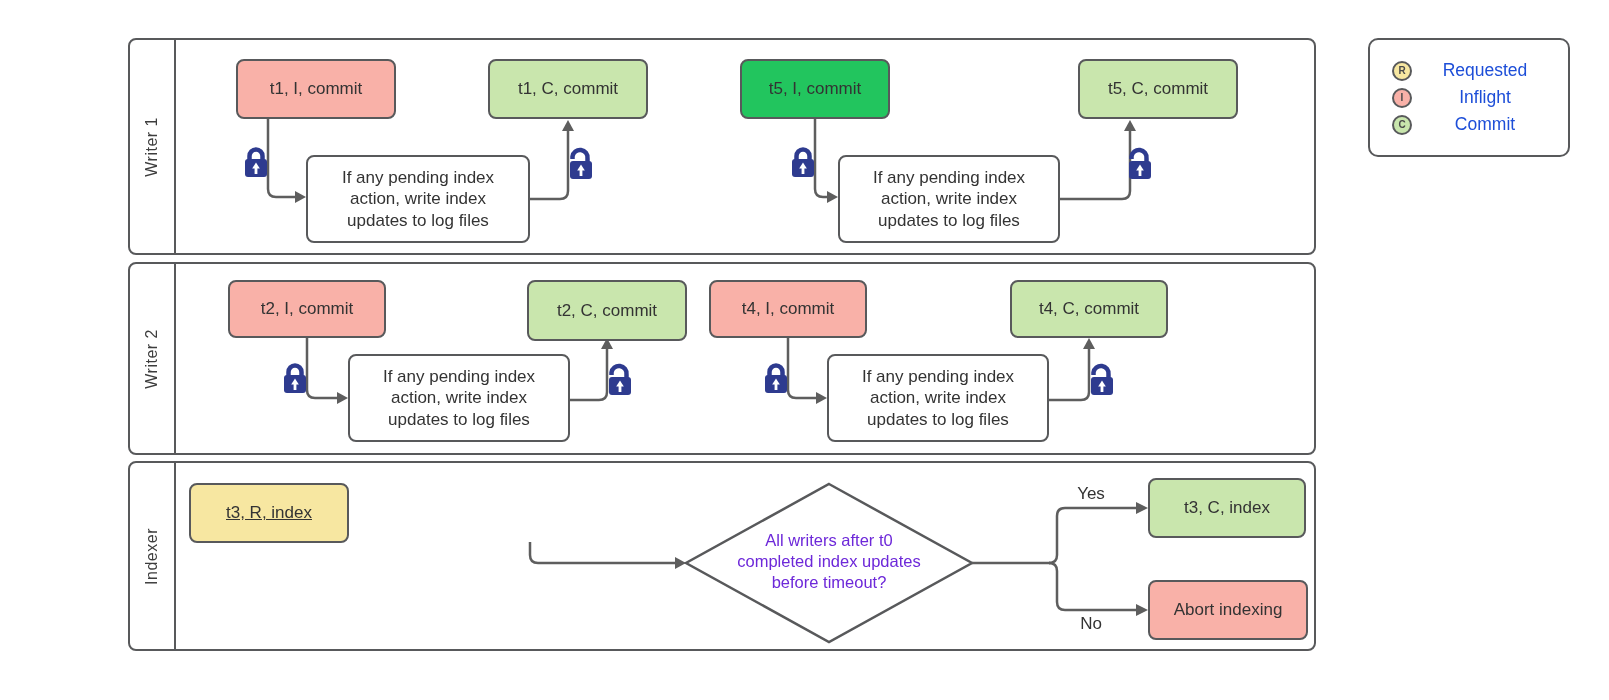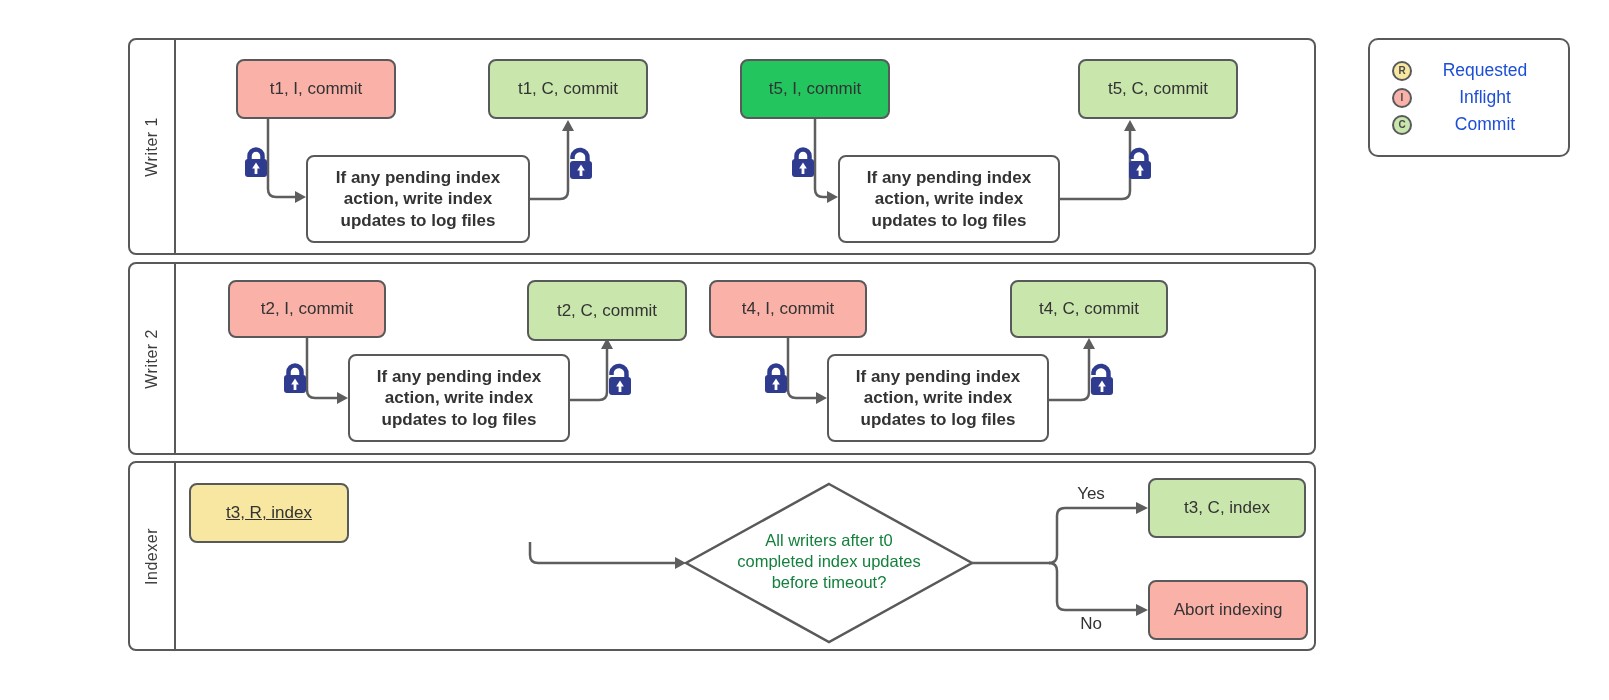--- a/index.html
+++ b/index.html
@@ -18,23 +18,23 @@
   .overlay{position:absolute;left:0;top:0;pointer-events:none;}
   .conn{stroke:#5e5e5e;stroke-width:2.5;fill:none;}
   .head{fill:#5e5e5e;stroke:none;}
   .diamond{fill:#ffffff;stroke:#58595b;stroke-width:2.5;}
 
   
   .node{position:absolute;border:2.5px solid #58595b;border-radius:8px;
         box-sizing:border-box;display:flex;align-items:center;justify-content:center;
         text-align:center;font-size:17px;color:#333333;background:#fff;}
   .node.process{font-size:17px;line-height:1.25;}
-  .node.process .inner{max-width:182px;font-weight:bold;}
+  .node.process .inner{max-width:182px;}
   .diamond-text{position:absolute;left:689px;top:530px;width:280px;text-align:center;
-        font-size:16.5px;line-height:1.28;color:#15803d;white-space:pre-line;}
+        font-size:16.5px;line-height:1.28;color:#6d28d9;white-space:pre-line;}
   .branch-label{position:absolute;width:50px;text-align:center;font-size:17px;color:#333;}
 
   
   .legend{position:absolute;left:1368px;top:38px;width:202px;height:119px;
         border:2.5px solid #58595b;border-radius:10px;background:#fff;box-sizing:border-box;
         display:flex;flex-direction:column;justify-content:center;gap:4px;padding:6px 10px 6px 22px;}
   .legend-row{display:flex;align-items:center;height:23px;}
   .legend-circle{width:16px;height:16px;border:2.5px solid #58595b;border-radius:50%;
         display:flex;align-items:center;justify-content:center;flex:0 0 auto;
         font-size:10px;font-weight:700;color:#4a4a4a;}

